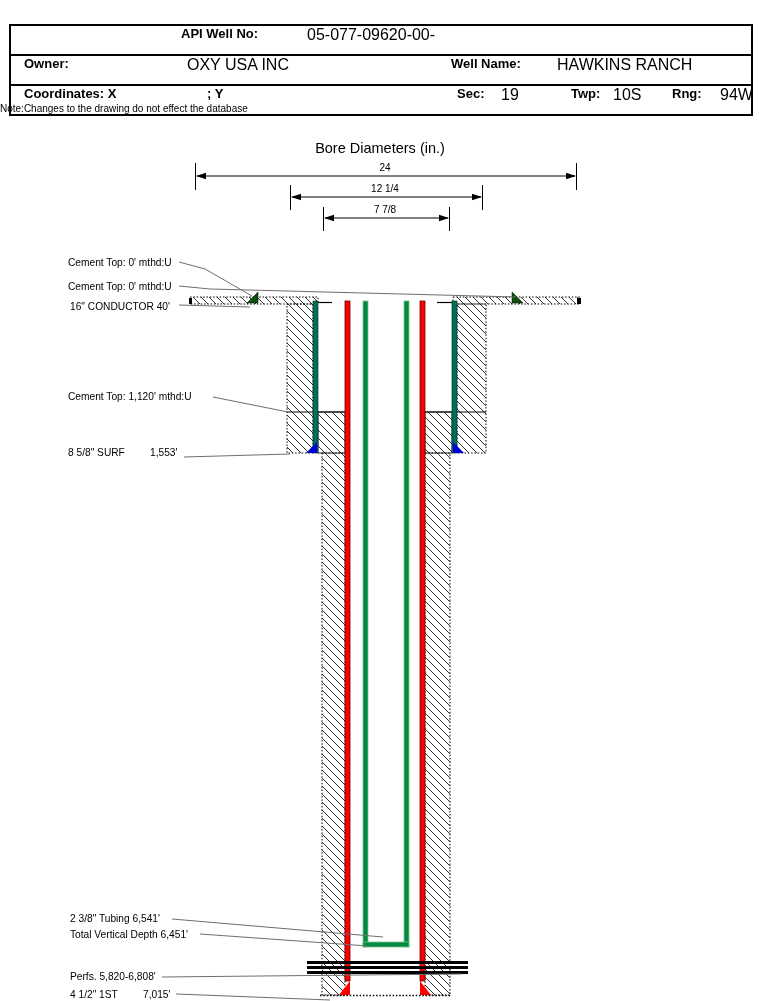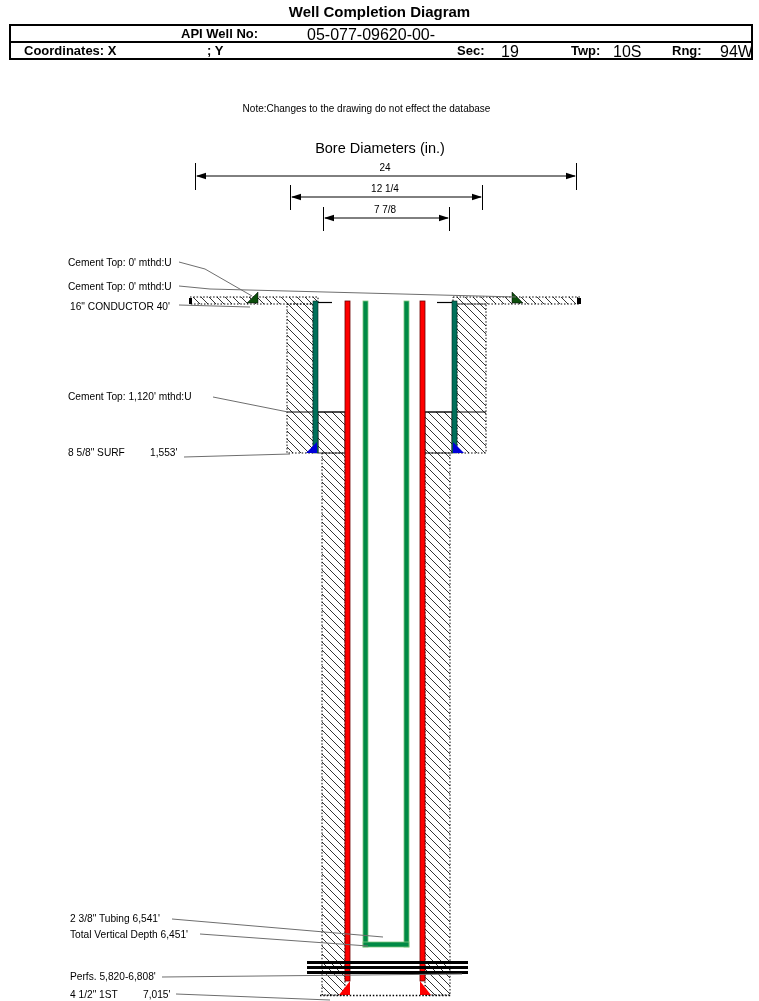--- a/index.html
+++ b/index.html
@@ -1,41 +1,46 @@
 <!DOCTYPE html>
 <html><head>
 <meta charset="utf-8">
 <style>
   html,body{margin:0;padding:0;background:#fff;}
   .page{position:relative;width:759px;height:1001px;background:#fff;
         font-family:"Liberation Sans",sans-serif;color:#000;overflow:hidden;}
   .doc-title{position:absolute;top:3px;left:0;width:759px;text-align:center;
              font-size:15px;font-weight:bold;}
   .hdr-table{position:absolute;left:9px;top:24px;width:740px;border:2px solid #000;}
-  .hdr-row{position:relative;height:15px;border-top:2px solid #000;padding-left:24px;}
+  .hdr-row{position:relative;height:28px;border-top:2px solid #000;padding-left:24px;}
   .hdr-row:first-child{border-top:none;}
   .hdr-row span{position:absolute;top:0;white-space:nowrap;font-size:16px;}
   .hdr-row .lbl{font-weight:bold;font-size:13px;}
-  .note{position:absolute;top:103px;left:0;width:733px;text-align:center;font-size:10px;}
+  .note{position:absolute;top:103px;left:0;width:733px;text-align:left;font-size:10px;}
   svg{position:absolute;left:0;top:0;}
   svg text{font-family:"Liberation Sans",sans-serif;font-size:10.2px;fill:#000;}
   text.dimtxt{font-size:10px;}
   text.boretitle{font-size:14.5px;}
 </style>
 </head>
 <body>
 
 <div class="page">
 
-  <div class="doc-title">Well Completion Diagram</div>
 
   <div class="hdr-table">
     <div class="hdr-row">
       <span class="lbl" style="left:170px">API Well No:</span>
       <span style="left:296px">05-077-09620-00-</span>
+    </div>
+    <div class="hdr-row">
+      <span class="lbl" style="left:13px">Owner:</span>
+      <span style="left:176px">OXY USA INC</span>
+      <span class="lbl" style="left:440px">Well Name:</span>
+      <span style="left:546px">HAWKINS RANCH</span>
     </div>
     <div class="hdr-row">
       <span class="lbl" style="left:13px">Coordinates: X</span>
       <span class="lbl" style="left:196px">; Y</span>
       <span class="lbl" style="left:446px">Sec:</span>
       <span style="left:490px">19</span>
       <span class="lbl" style="left:560px">Twp:</span>
       <span style="left:602px">10S</span>
       <span class="lbl" style="left:661px">Rng:</span>
       <span style="left:709px">94W</span>

